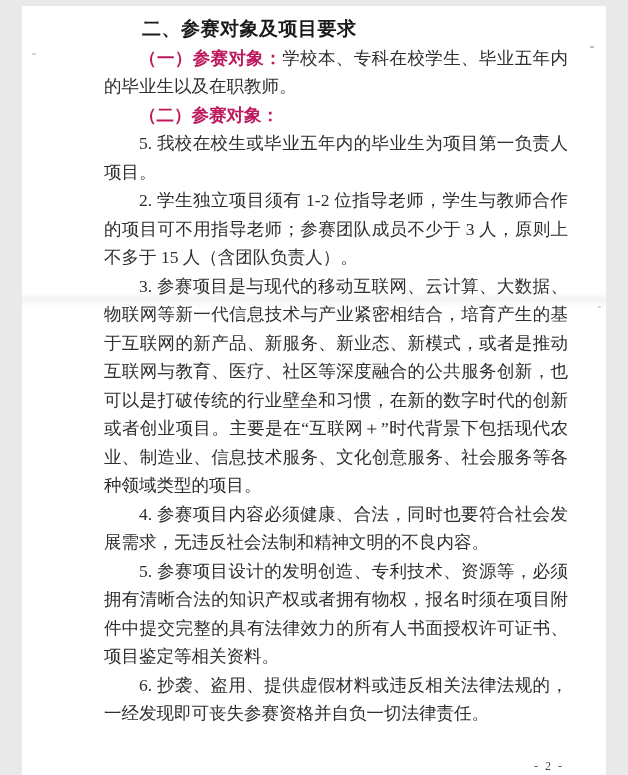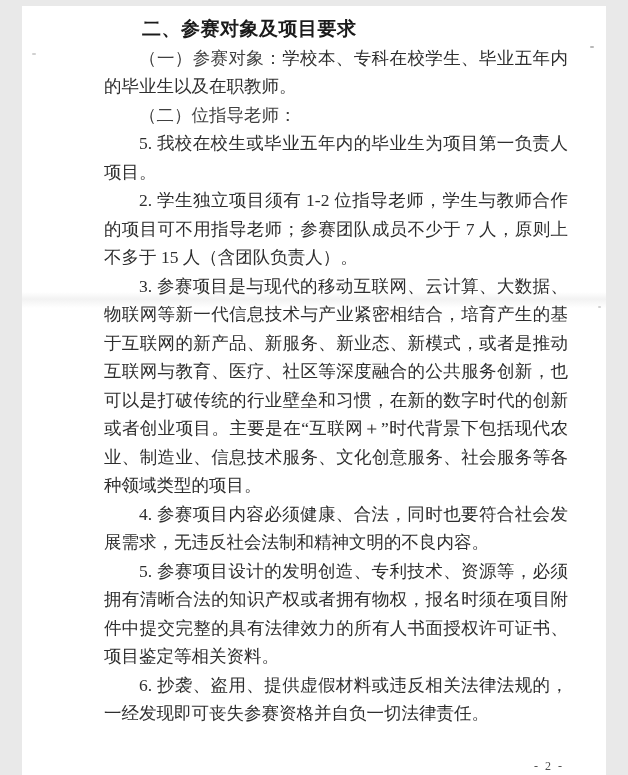--- a/index.html
+++ b/index.html
@@ -36,22 +36,22 @@
     margin: 0;
     text-indent: 2em;
   }
   .heading {
     font-size: 19px;
     font-weight: bold;
     color: var(--heading-text);
     letter-spacing: 0.5px;
   }
   .label {
-    font-weight: normal;
-    color: #404040;
+    font-weight: bold;
+    color: #be185d;
   }
   .page-number {
     position: absolute;
     left: 512px;
     top: 753px;
     font-size: 12px;
     color: #4a4a4a;
     letter-spacing: 2px;
     font-family: "Liberation Serif", serif;
   }
@@ -87,25 +87,25 @@
   <div class="speck speck-1"></div>
   <div class="speck speck-2"></div>
   <div class="speck speck-3"></div>
 
   <div class="content">
 
     <p class="heading">二、参赛对象及项目要求</p>
 
     <p><span class="label">（一）参赛对象：</span><span>学校本、专科在校学生、毕业五年内的毕业生以及在职教师。</span></p>
 
-    <p><span class="label">（二）位指导老师：</span><span></span></p>
+    <p><span class="label">（二）参赛对象：</span><span></span></p>
 
     <p>5. 我校在校生或毕业五年内的毕业生为项目第一负责人项目。</p>
 
-    <p>2. 学生独立项目须有 1-2 位指导老师，学生与教师合作的项目可不用指导老师；参赛团队成员不少于 7 人，原则上不多于 15 人（含团队负责人）。</p>
+    <p>2. 学生独立项目须有 1-2 位指导老师，学生与教师合作的项目可不用指导老师；参赛团队成员不少于 3 人，原则上不多于 15 人（含团队负责人）。</p>
 
     <p>3. 参赛项目是与现代的移动互联网、云计算、大数据、物联网等新一代信息技术与产业紧密相结合，培育产生的基于互联网的新产品、新服务、新业态、新模式，或者是推动互联网与教育、医疗、社区等深度融合的公共服务创新，也可以是打破传统的行业壁垒和习惯，在新的数字时代的创新或者创业项目。主要是在“互联网＋”时代背景下包括现代农业、制造业、信息技术服务、文化创意服务、社会服务等各种领域类型的项目。</p>
 
     <p>4. 参赛项目内容必须健康、合法，同时也要符合社会发展需求，无违反社会法制和精神文明的不良内容。</p>
 
     <p>5. 参赛项目设计的发明创造、专利技术、资源等，必须拥有清晰合法的知识产权或者拥有物权，报名时须在项目附件中提交完整的具有法律效力的所有人书面授权许可证书、项目鉴定等相关资料。</p>
 
     <p>6. 抄袭、盗用、提供虚假材料或违反相关法律法规的，一经发现即可丧失参赛资格并自负一切法律责任。</p>
 
   </div>

